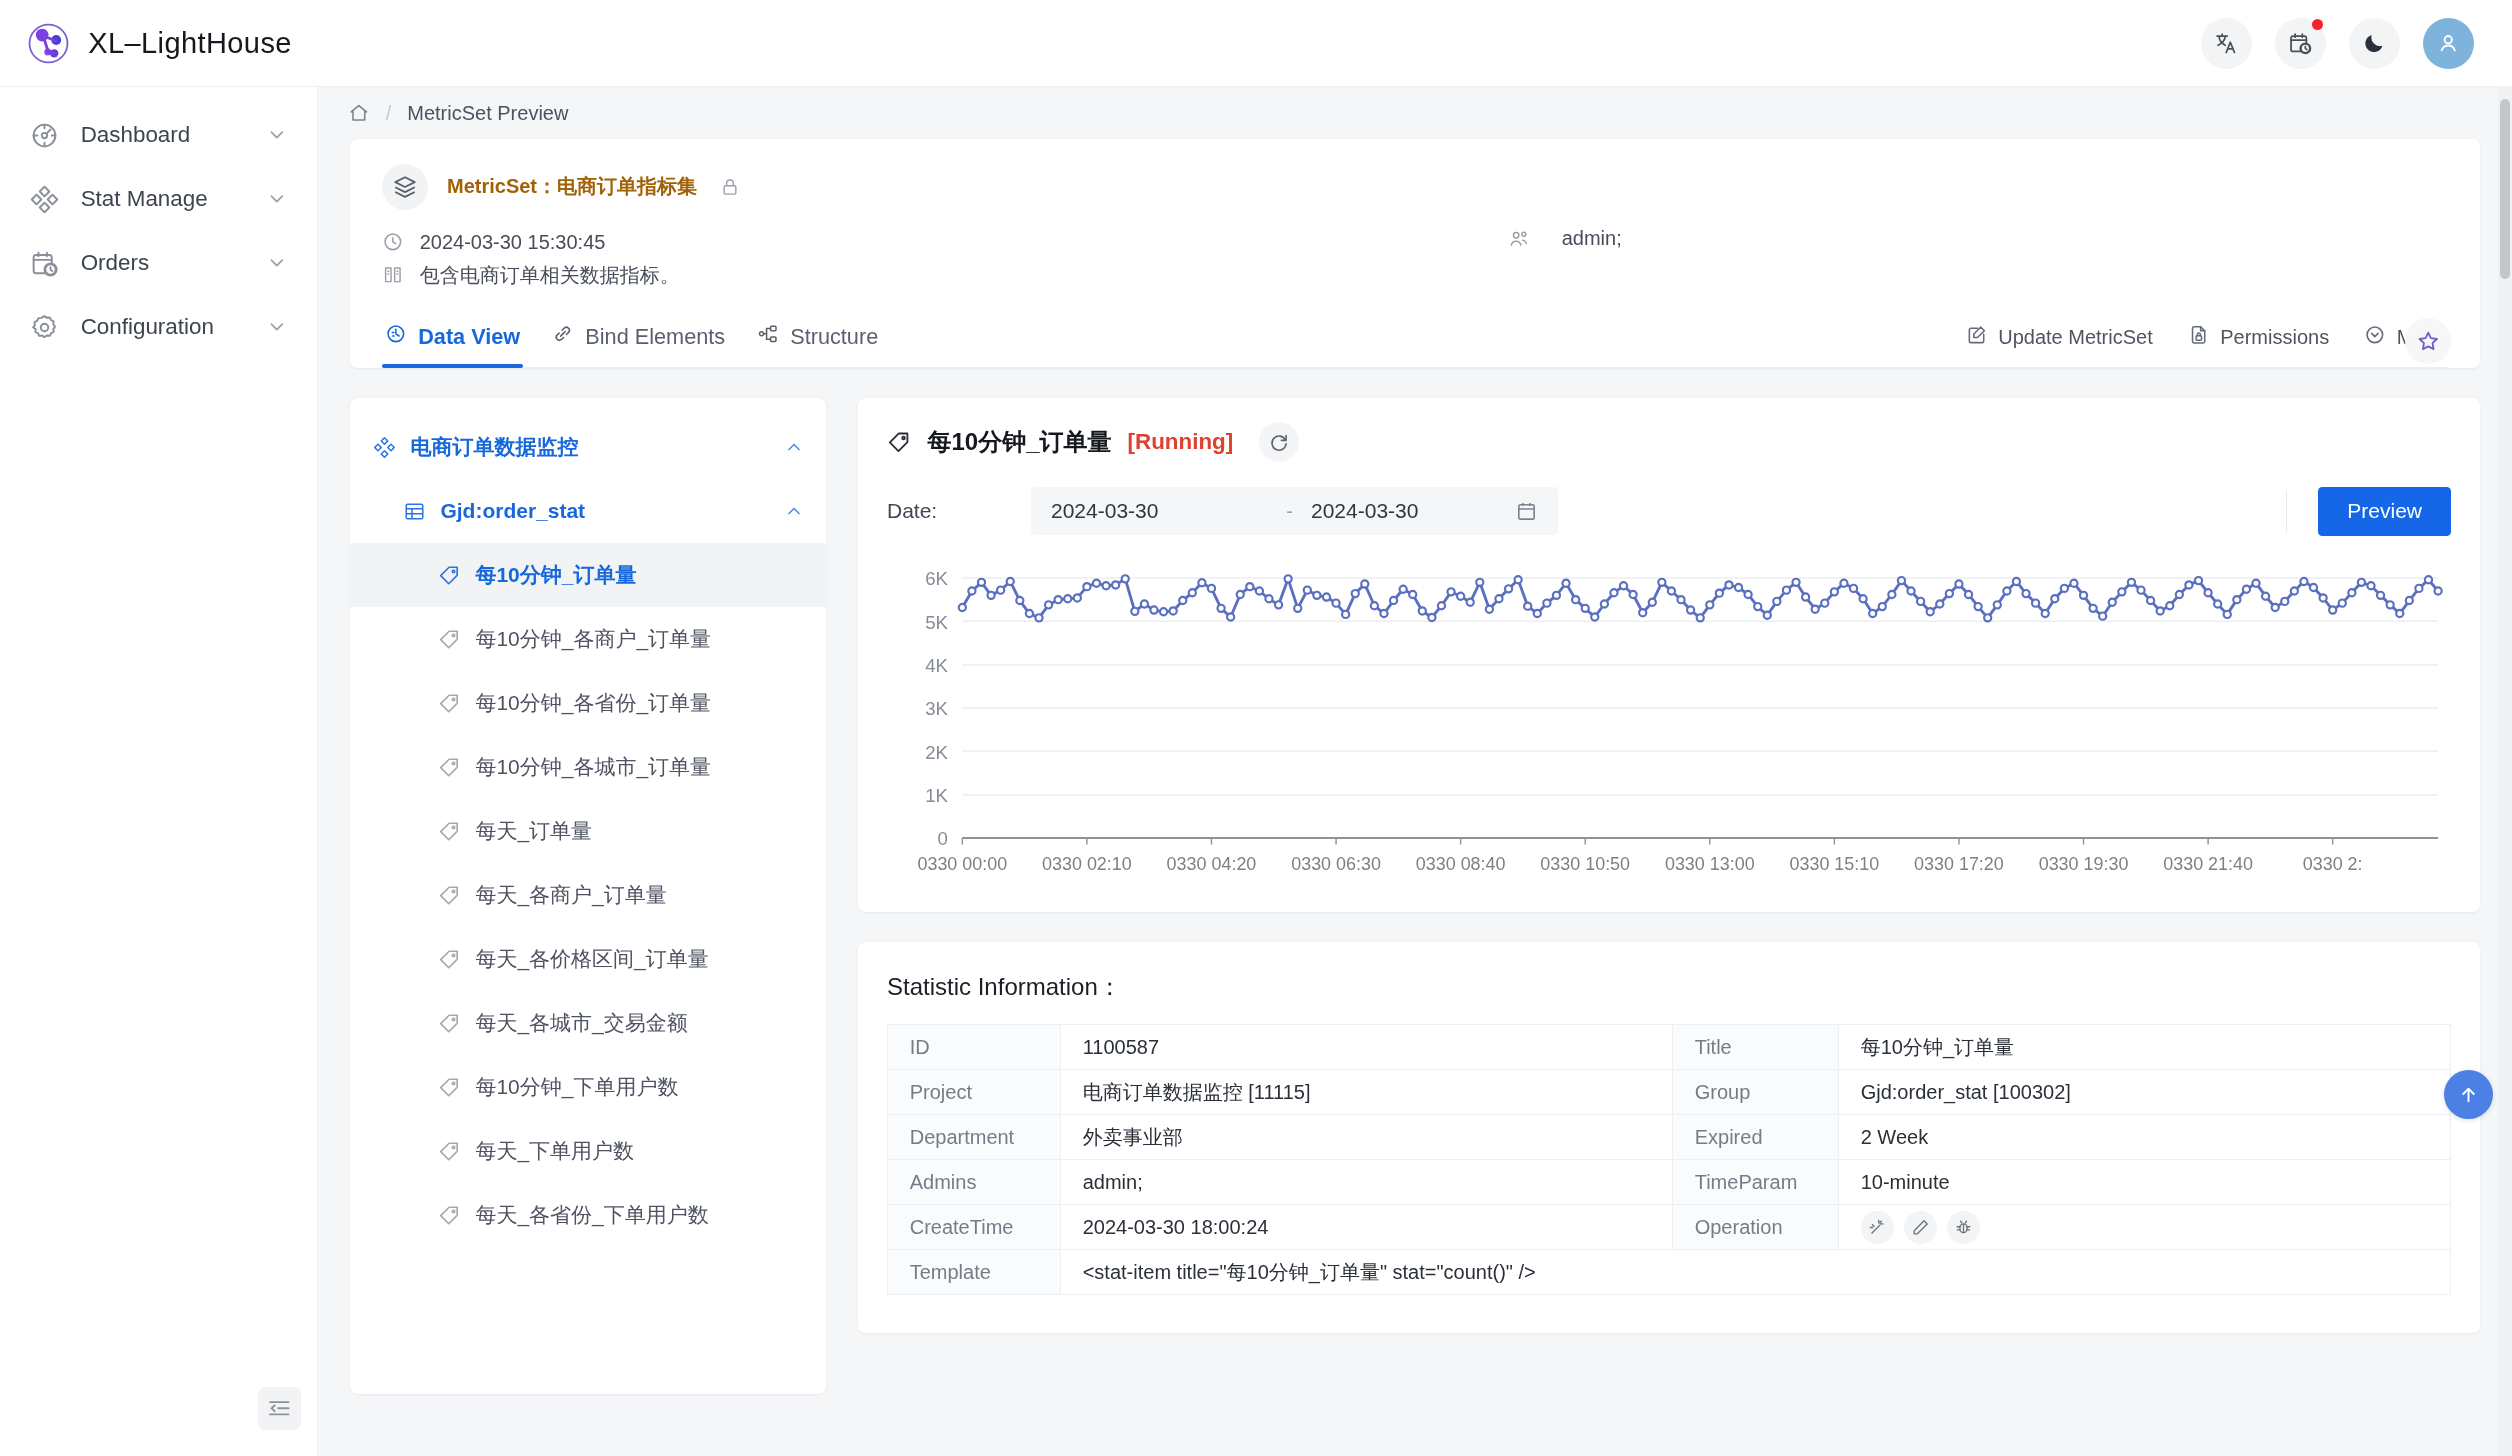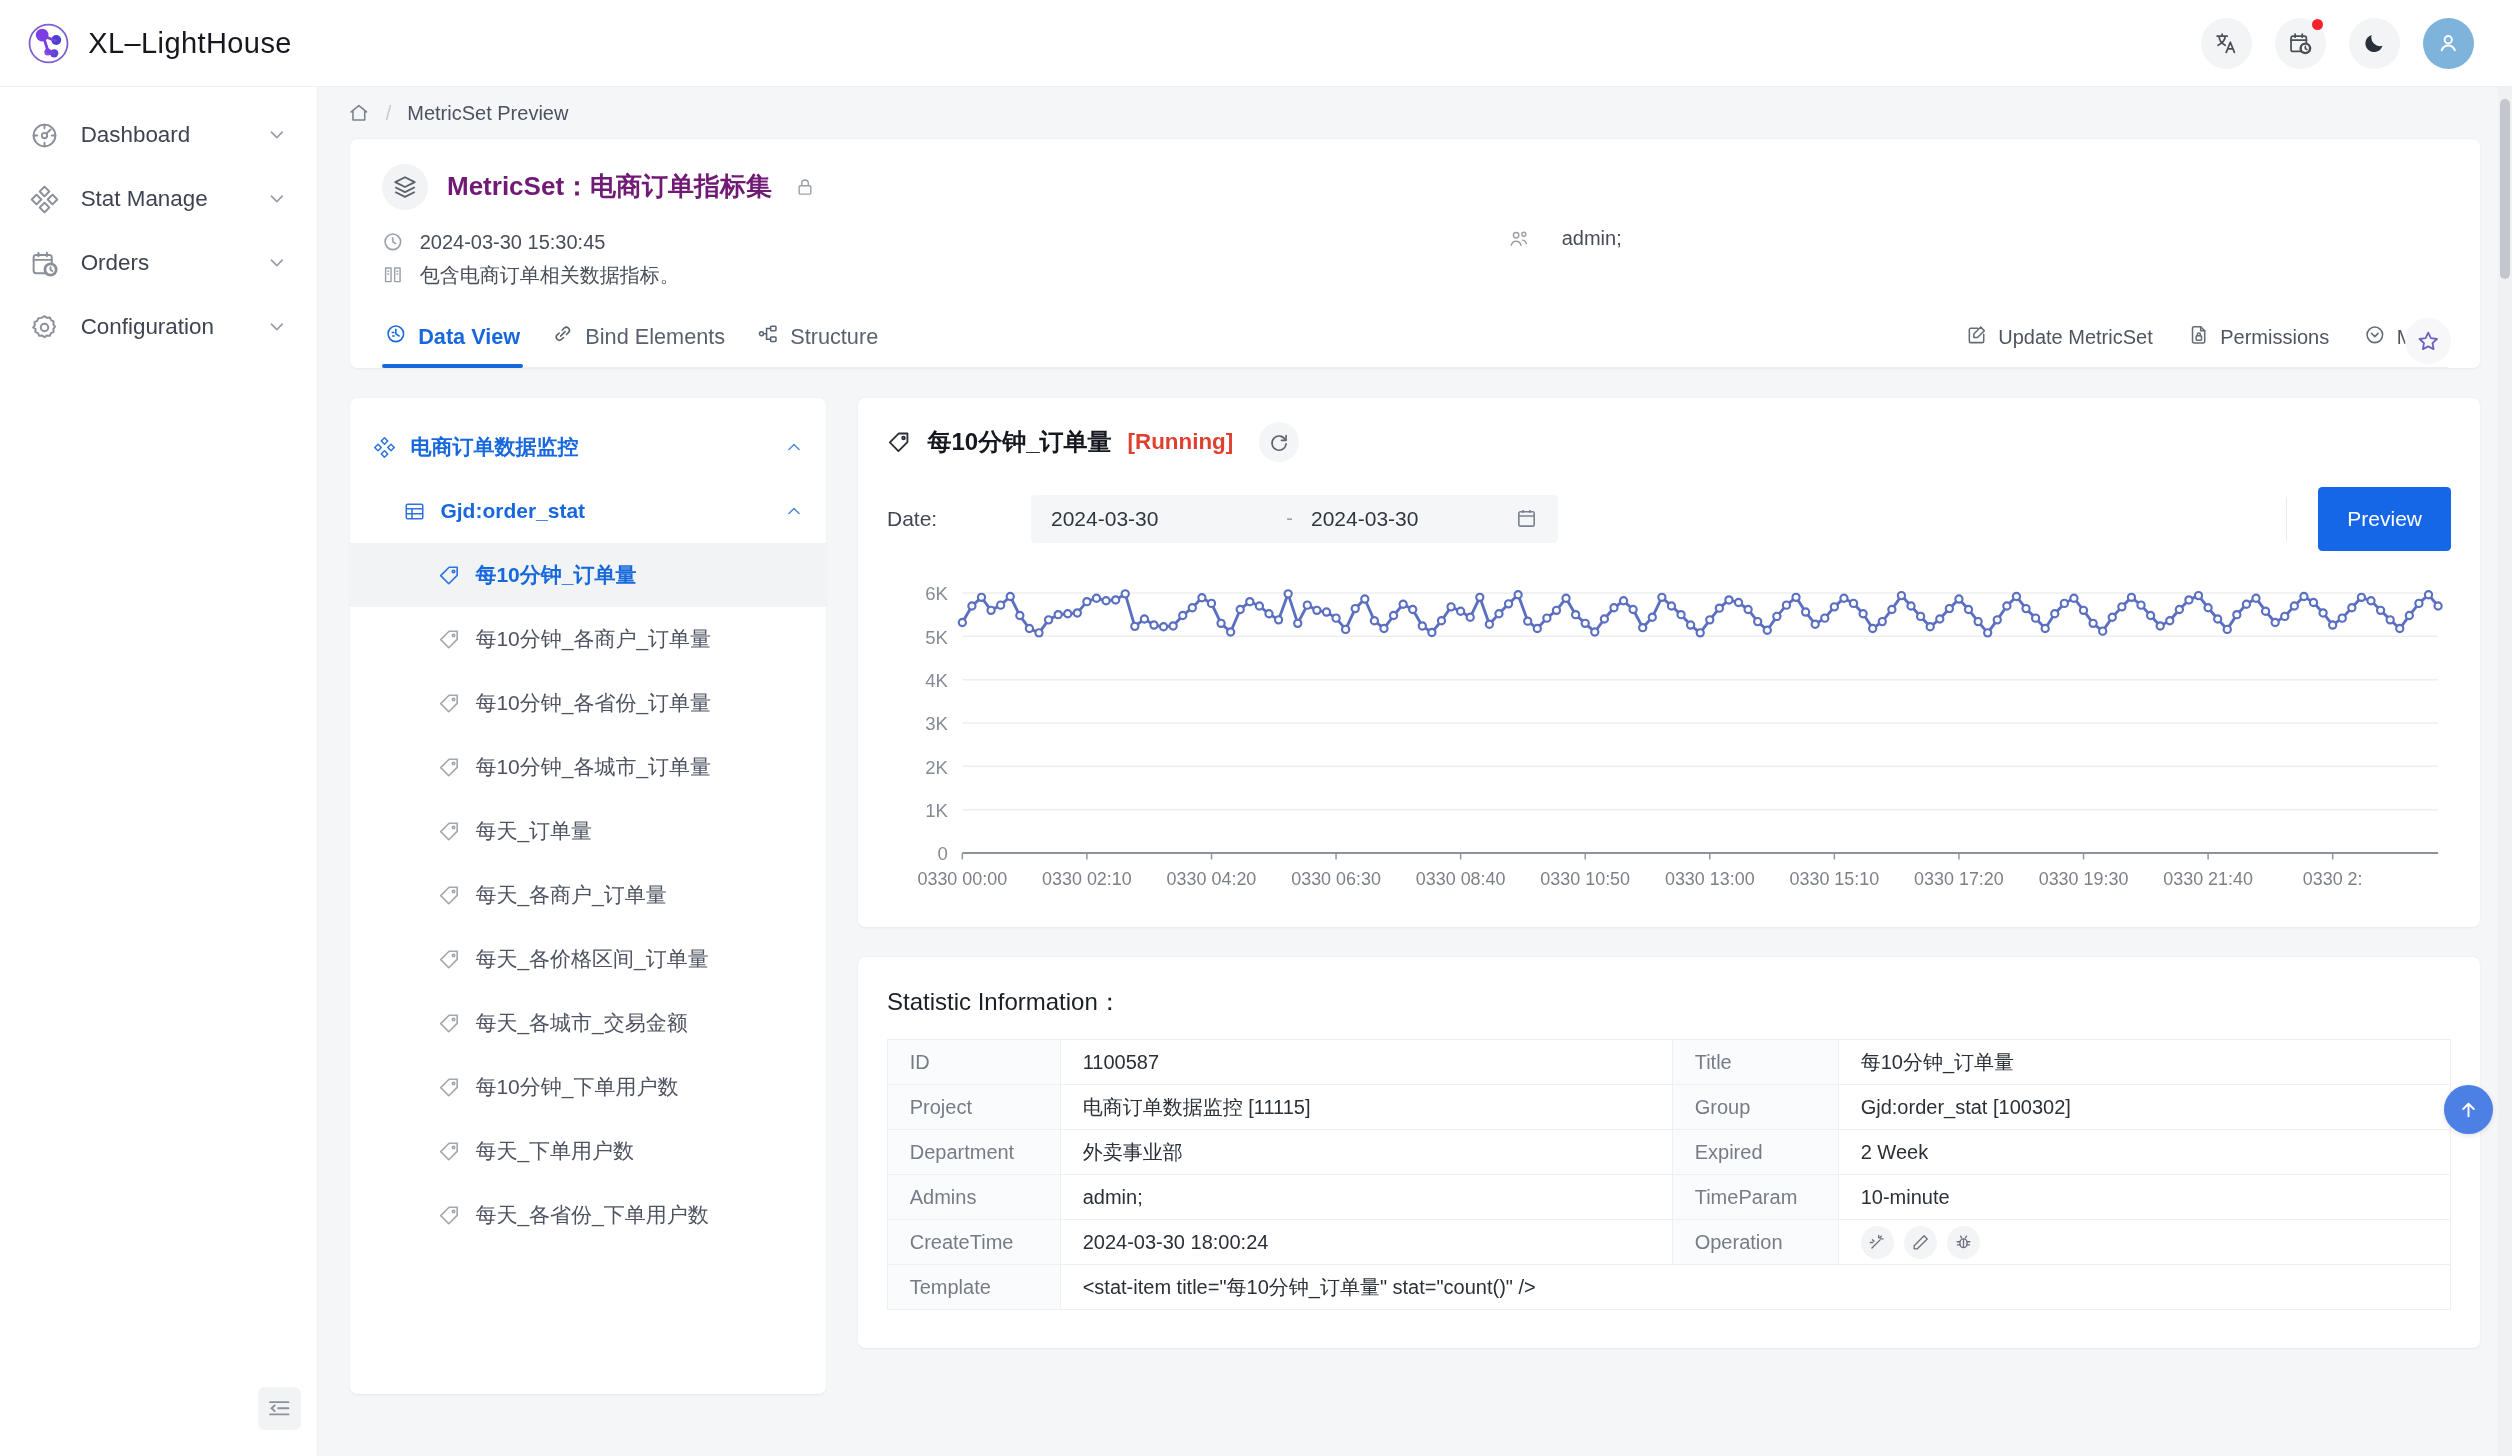--- a/index.html
+++ b/index.html
@@ -72,21 +72,21 @@
   }
 
   
   .ms-card { padding: 24.5px 32px 0 32px; position: relative; }
   .ms-title-row { display: flex; align-items: center; gap: 19px; }
   .ms-badge {
     width: 46px; height: 46px; border-radius: 50%; background: #f2f3f5;
     display: flex; align-items: center; justify-content: center; flex: 0 0 46px;
   }
   .ms-badge svg { width: 26px; height: 26px; color: #5b616d; }
-  .ms-title { font-size: 26px; font-weight: bold; color: #701a75; }
+  .ms-title { font-size: 20px; font-weight: bold; color: #a16207; }
   .ms-lock { width: 20px; height: 20px; color: #9aa0aa; margin-left: 4.3px; }
   .ms-meta-row { display: flex; align-items: flex-start; margin-top: 16px; }
   .ms-meta-left { width: 1126px; }
   .ms-meta-line { display: flex; align-items: center; gap: 16px; height: 33px; }
   .ms-meta-line .mi { width: 21.7px; height: 21.7px; color: #9aa0aa; flex: 0 0 21.7px; }
   .ms-meta-line .mt { font-size: 20px; color: #474d59; }
   .ms-admin { display: flex; align-items: center; gap: 32px; padding-top: 1.4px; }
   .ms-admin .mi { width: 21.7px; height: 21.7px; color: #9aa0aa; }
   .ms-admin .mt { font-size: 20px; color: #474d59; }
   .ms-star {
@@ -174,21 +174,21 @@
   }
   .date-val { font-size: 21px; color: #303640; }
   .date-v1 { width: 217px; }
   .date-dash { color: #9aa0aa; font-size: 20px; width: 43px; text-align: center; }
   .date-v2 { flex: 1; }
   .date-cal { width: 23px; height: 23px; color: #7c838e; }
   .date-spacer { flex: 1; }
   .vdiv { width: 0.7px; height: 43px; background: #e8eaed; margin-right: 32px; }
   .preview-btn {
     background: #1667e8; color: #fff; font-size: 21px; border: none;
-    border-radius: 4.3px; height: 64px; padding: 0 29px; cursor: pointer;
+    border-radius: 4.3px; height: 49px; padding: 0 29px; cursor: pointer;
     font-family: inherit;
   }
 
   .plot-wrap { margin-top: 29px; height: 325px; }
   .plot-wrap svg { width: 100%; height: 325px; display: block; }
 
   
   .stat-card {
     background: #fff; border-radius: 7.2px; padding: 29px 29px 38px 29px;
     box-shadow: 0 0.7px 2.2px rgba(20,25,35,.06); position: relative;

